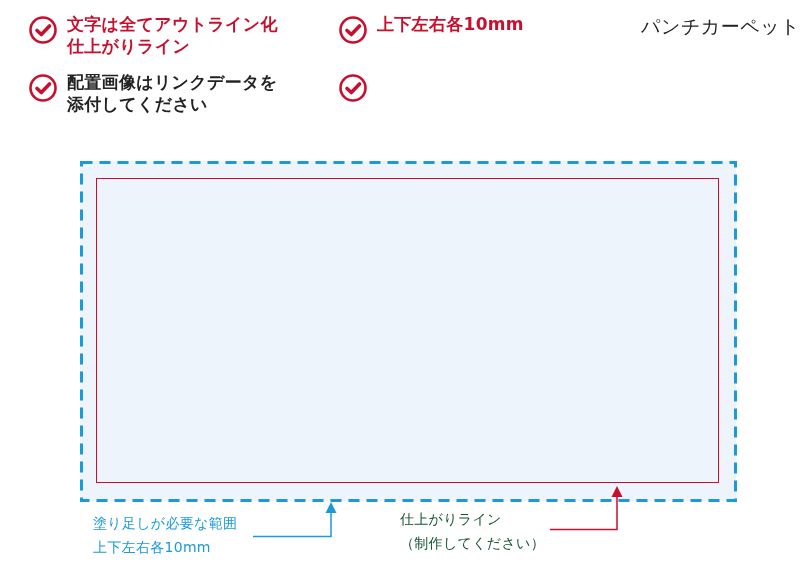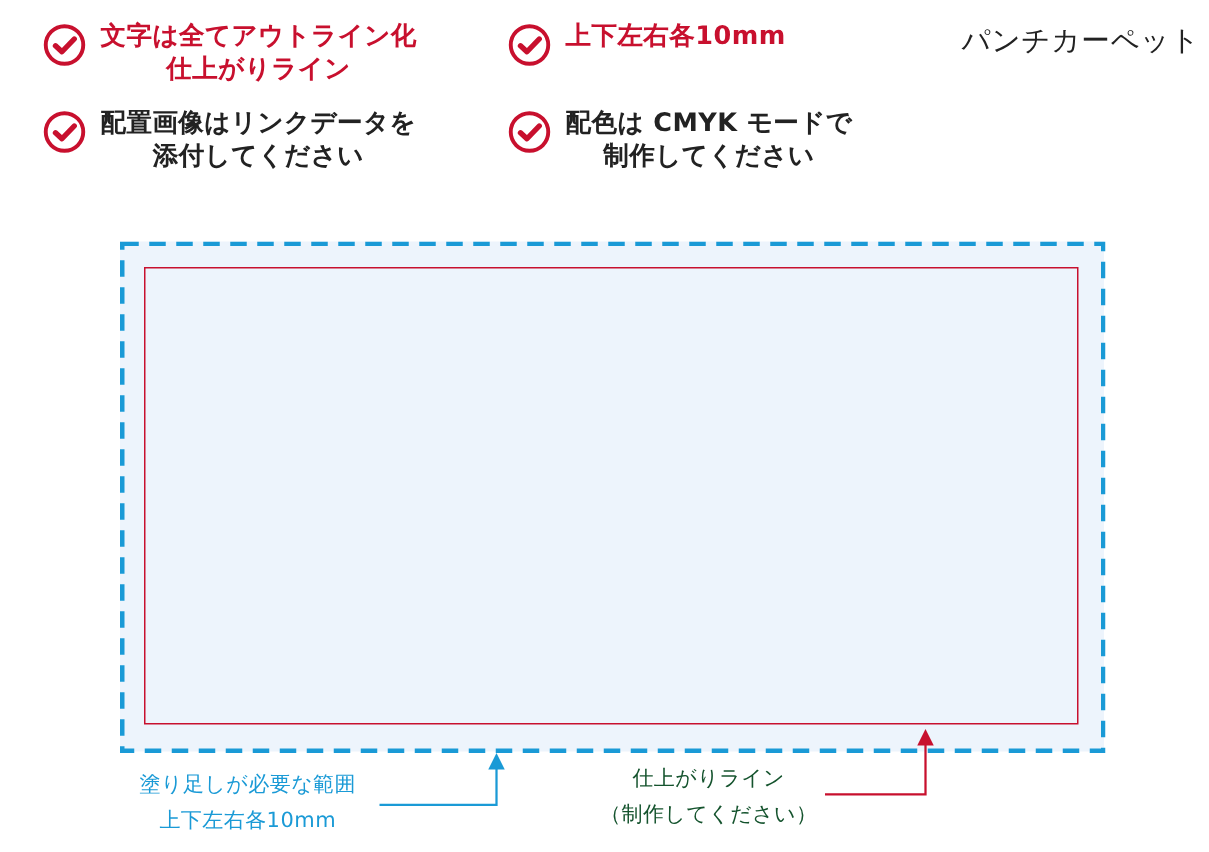--- a/index.html
+++ b/index.html
@@ -8,21 +8,20 @@
       width: 806px;
       height: 568px;
       background: #ffffff;
       overflow: hidden;
       font-family: "DejaVu Sans", "Liberation Sans", sans-serif;
     }
     .canvas {
       position: relative;
       width: 641px;
       height: 568px;
-      text-align: center;
     }
     .note {
       position: absolute;
       display: flex;
       align-items: flex-start;
     }
     .check-icon {
       width: 30px;
       height: 30px;
       margin-top: 2px;
@@ -121,24 +120,20 @@
       <div>配置画像はリンクデータを</div>
       <div>添付してください</div>
     </div>
   </div>
 
   <div class="note" style="left:338px; top:71px;">
     <svg class="check-icon" viewBox="0 0 30 30">
       <circle cx="15" cy="15" r="12.5" fill="none" stroke="#c8102e" stroke-width="2.6"></circle>
       <path d="M9 15.5 L13.3 19.5 L21.5 11" fill="none" stroke="#c8102e" stroke-width="3.6" stroke-linecap="round" stroke-linejoin="round"></path>
     </svg>
-    <div class="note-text">
-      <div>配色は CMYK モードで</div>
-      <div>制作してください</div>
-    </div>
   </div>
 
   <div class="product-title">パンチカーペット</div>
 
   <div class="bleed-area"></div>
 
   <svg class="bleed-border" width="657" height="341" viewBox="0 0 657 341">
     <rect x="1.5" y="1.5" width="654" height="338" fill="none" stroke="#1a9ad6" stroke-width="3" stroke-dasharray="11 7"></rect>
   </svg>
 

